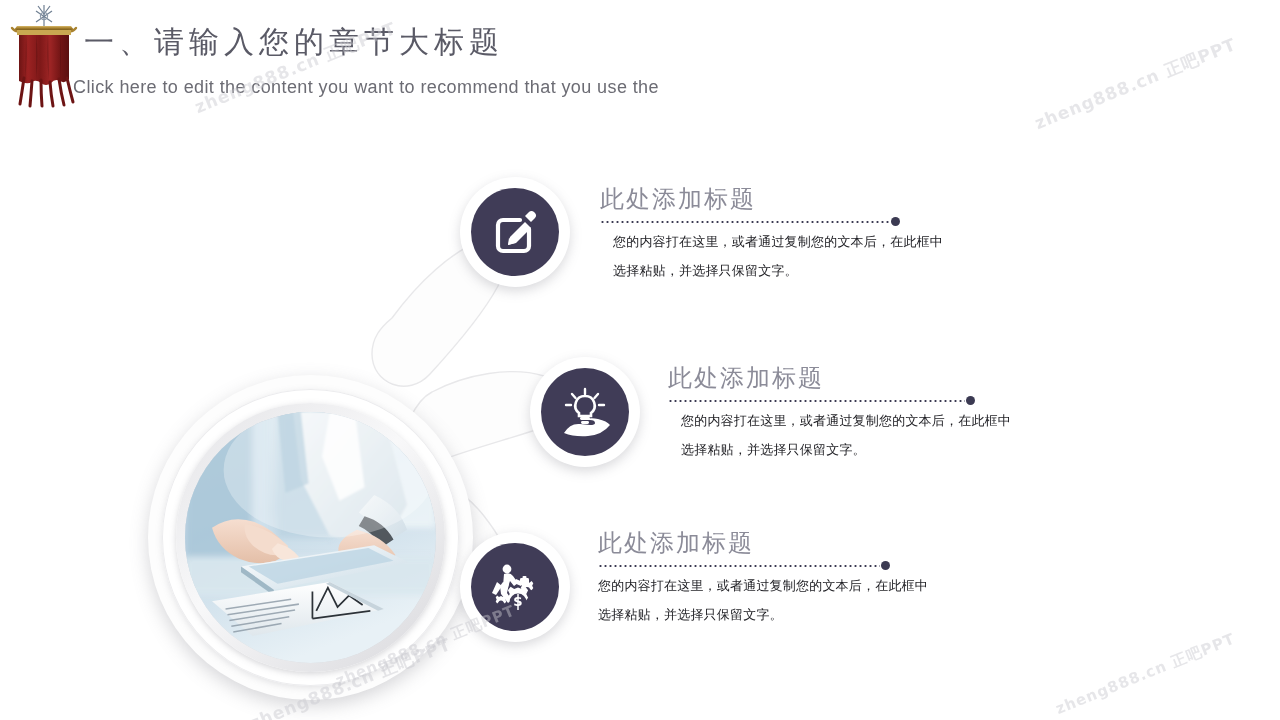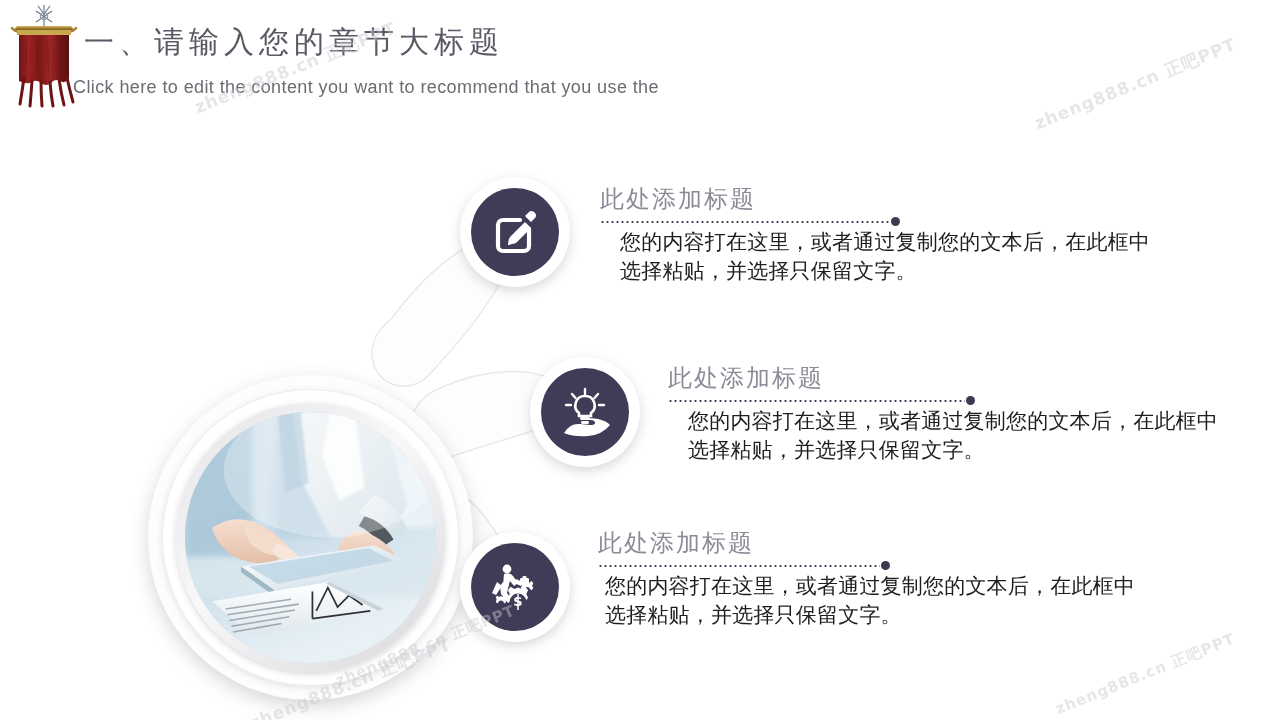--- a/index.html
+++ b/index.html
@@ -114,24 +114,23 @@
     position:absolute; left:0; top:4px; height:2px; right:10px;
     background-image:radial-gradient(circle, #3b3a52 0 1px, transparent 1.2px);
     background-size:5px 2px; background-repeat:repeat-x;
     background-position:left center;
   }
   .rule .enddot {
     position:absolute; right:0; top:0; width:9px; height:9px;
     border-radius:50%; background:#3b3a52;
   }
   .txt p {
-    font-size:21px; line-height:29px; color:#1d1d22;
+    font-size:13px; line-height:29px; color:#1d1d22;
     letter-spacing:.2px; white-space:nowrap;
     font-family:"Liberation Sans","DejaVu Sans",sans-serif;
-    margin-left:7px;
   }
 
   #txt1 { left:600px; top:64px;  width:300px; }
   #txt1 p { padding-left:13px; }
   #txt2 { left:668px; top:243px; width:307px; }
   #txt2 p { padding-left:13px; }
   #txt3 { left:598px; top:408px; width:292px; }
   #txt3 p { padding-left:0px; }
 </style>
 </head>

